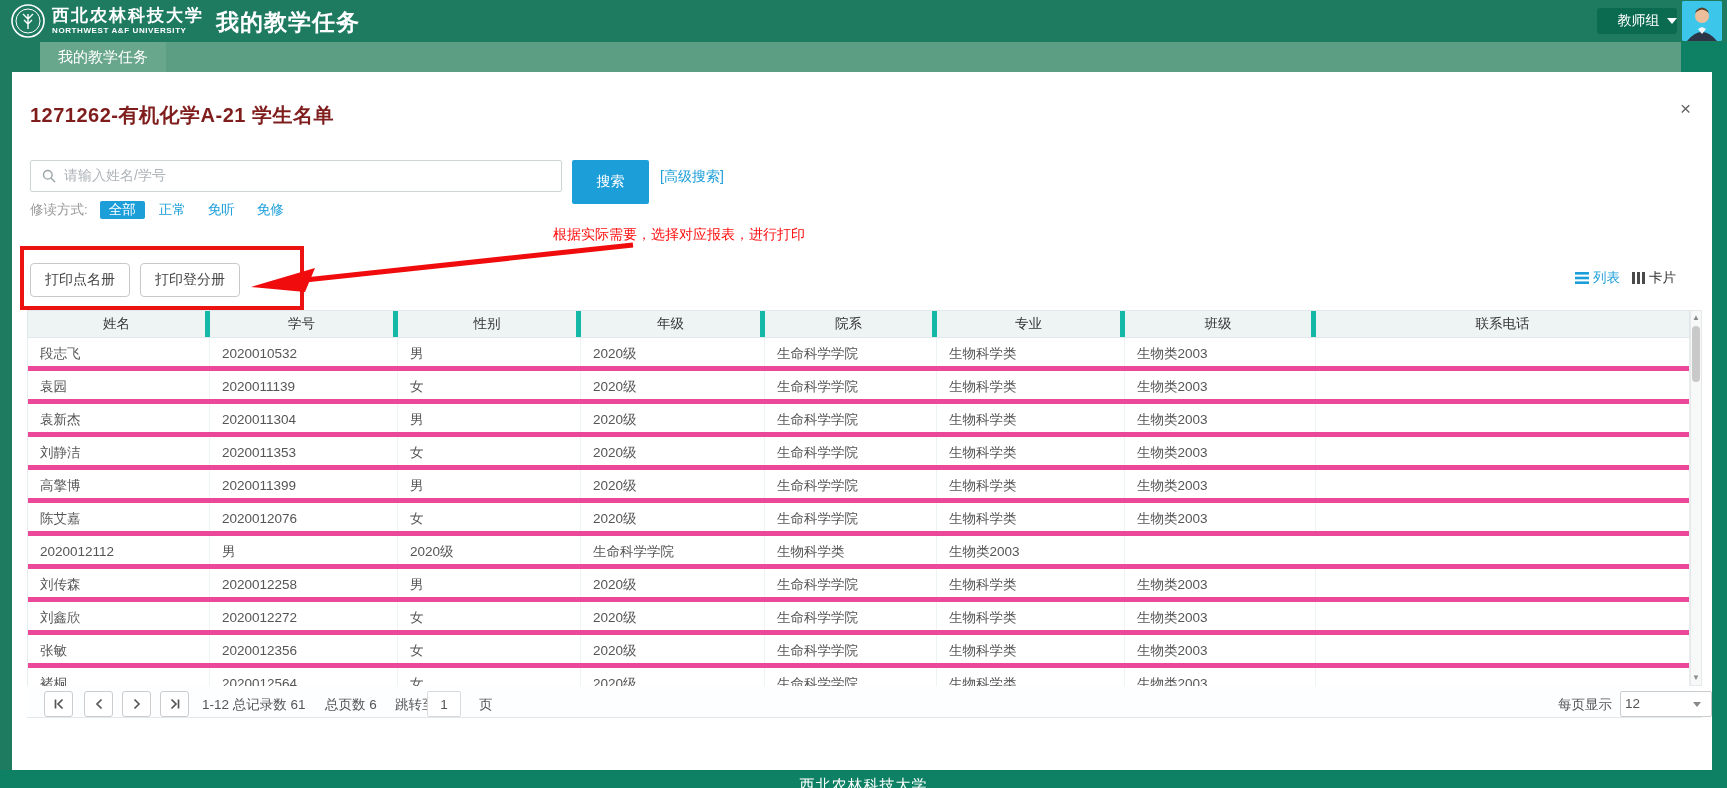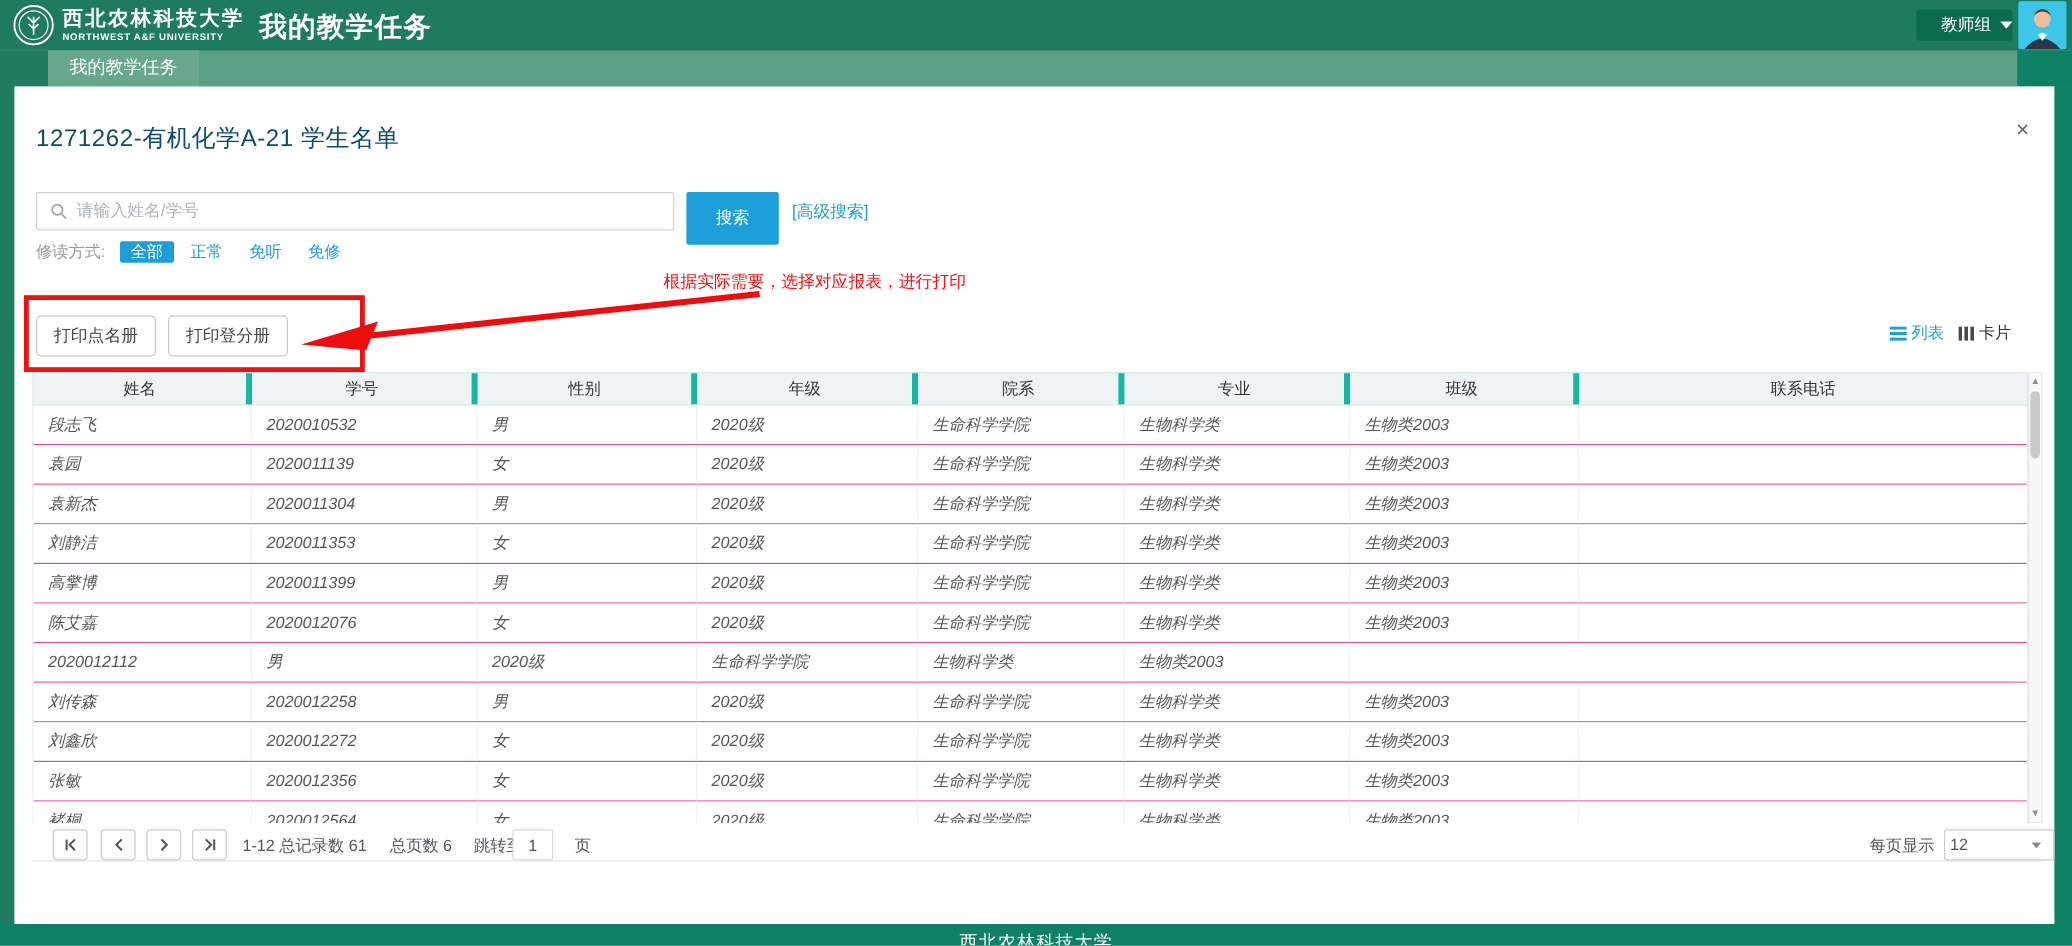--- a/index.html
+++ b/index.html
@@ -24,21 +24,21 @@
   .tab-item { position:absolute; left:40px; top:0; height:30px; padding:0 18px; line-height:30px; color:#fff; font-size:15px; background:#68a78c; cursor:pointer; }
 
   
   .left-strip { position:absolute; left:0; top:72px; width:12px; height:698px; background:#1e7b60; }
   .right-strip { position:absolute; left:1712px; top:72px; width:15px; height:698px; background:#0e8165; }
   .app-footer { position:absolute; left:0; top:770px; width:1727px; height:18px; background:#0e8165; overflow:hidden; text-align:center; }
   .app-footer span { display:inline-block; margin-top:6px; color:#fff; font-size:15px; letter-spacing:1px; }
 
   
   .panel { position:absolute; left:12px; top:72px; width:1700px; height:698px; background:#fff; }
-  .panel-title { position:absolute; left:18px; top:30px; font-size:20px; font-weight:normal; color:#0c4a6e; letter-spacing:0.5px; }
+  .panel-title { position:absolute; left:18px; top:30px; font-size:20px; font-weight:bold; color:#7f1d1d; letter-spacing:0.5px; }
   .close-x { position:absolute; left:1668px; top:28px; font-size:19px; color:#666; cursor:pointer; line-height:18px; }
 
   .search-input { position:absolute; left:18px; top:88px; width:532px; height:32px; border:1px solid #cfd4d6; border-radius:2px; background:#fff; display:flex; align-items:center; }
   .search-glyph { margin:0 8px 0 11px; flex:0 0 auto; }
   .placeholder { color:#aeb4b8; font-size:14px; }
   .search-btn { position:absolute; left:560px; top:88px; width:77px; height:44px; background:#1c9ed9; border:none; border-radius:2px; color:#fff; font-size:14px; cursor:pointer; }
   .adv-link { position:absolute; left:648px; top:96px; color:#1c9ed9; font-size:14px; cursor:pointer; text-decoration:none; }
 
   .filter-row { position:absolute; left:18px; top:126px; height:24px; display:flex; align-items:center; font-size:13.5px; }
   .filter-label { color:#999; margin-right:12px; }
@@ -56,21 +56,21 @@
   .view-toggle { position:absolute; left:1563px; top:197px; display:flex; align-items:center; gap:12px; font-size:13.5px; }
   .vt-item { display:flex; align-items:center; gap:4px; cursor:pointer; }
   .vt-list { color:#1c9ed9; }
   .vt-card { color:#333; }
 
   
   .thead { position:absolute; left:15px; top:238px; width:1663px; height:28px; display:flex; background:#eef4f4; border:1px solid #dfe9eb; }
   .thead > div { line-height:26px; text-align:center; font-size:13.5px; color:#333; border-right:5px solid #14b8a6; white-space:nowrap; overflow:hidden; }
   .thead > div:last-child { border-right:none; }
   .tbody { position:absolute; left:15px; top:266px; width:1663px; height:348px; overflow:hidden; border-left:1px solid #e6eef0; border-right:1px solid #e6eef0; }
-  .trow { display:flex; height:33px; background:#fff; border-bottom:1px solid #ec4899;font-style:italic; }
+  .trow { display:flex; height:33px; background:#fff; border-bottom:5px solid #ec4899; }
   .trow > div { line-height:32px; padding-left:12px; font-size:13.5px; color:#555; border-right:1px solid #eef3f4; white-space:nowrap; overflow:hidden; }
   .trow > div:last-child { border-right:none; }
   .cols > :nth-child(1){ width:182px; } .cols > :nth-child(2){ width:188px; }
   .cols > :nth-child(3){ width:183px; } .cols > :nth-child(4){ width:184px; }
   .cols > :nth-child(5){ width:172px; } .cols > :nth-child(6){ width:188px; }
   .cols > :nth-child(7){ width:191px; } .cols > :nth-child(8){ flex:1; }
 
   .vscroll { position:absolute; left:1678px; top:238px; width:12px; height:376px; background:#f7f8f8; border:1px solid #e8e8e8; }
   .vs-arrow { position:absolute; left:0; width:10px; text-align:center; font-size:8px; color:#8a8a8a; cursor:pointer; line-height:12px; }
   .vs-up { top:1px; } .vs-down { bottom:1px; }

